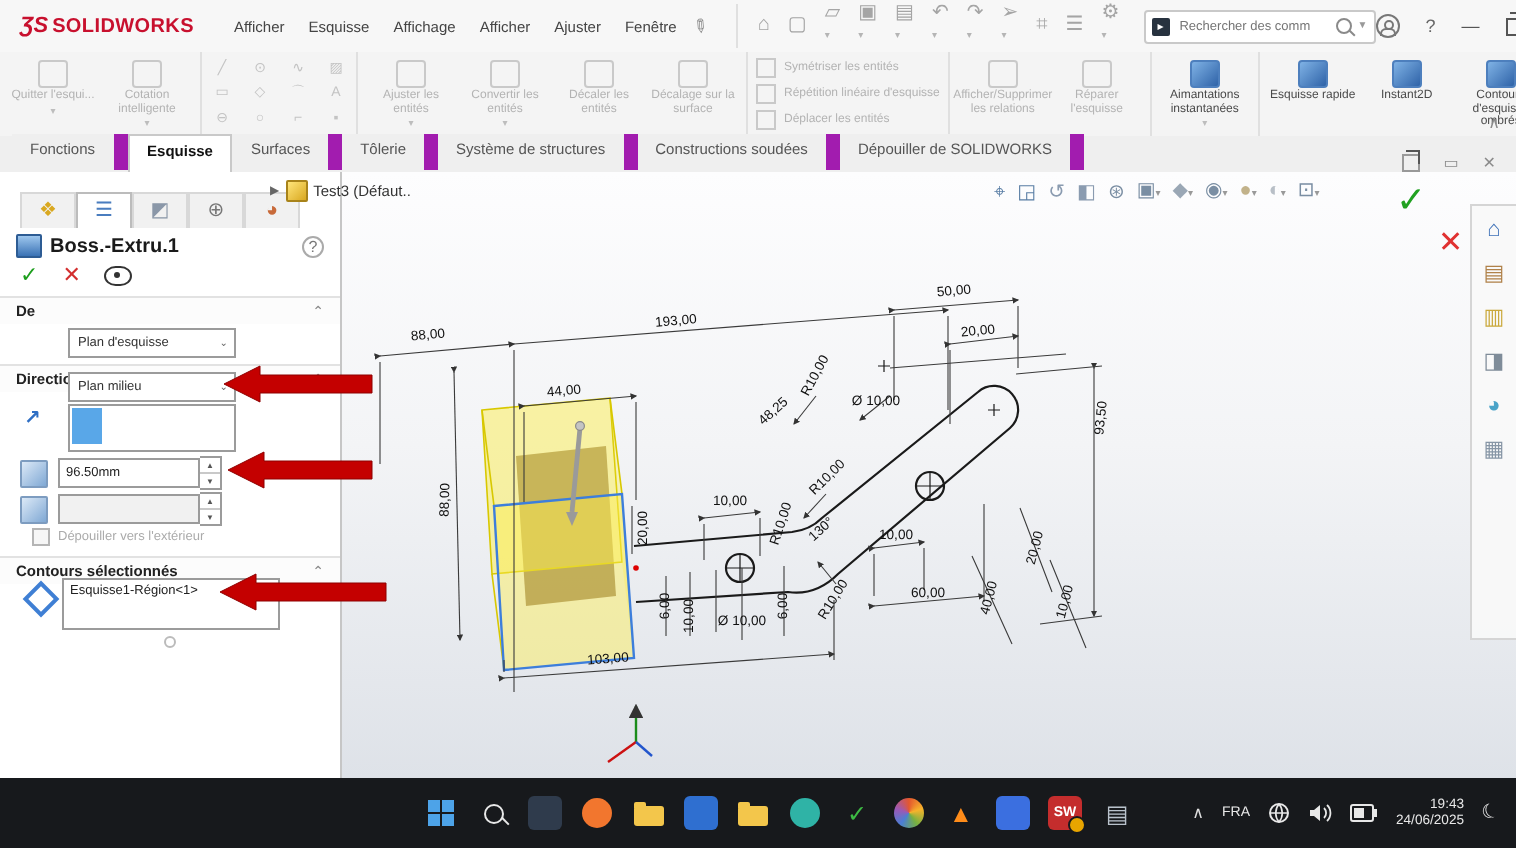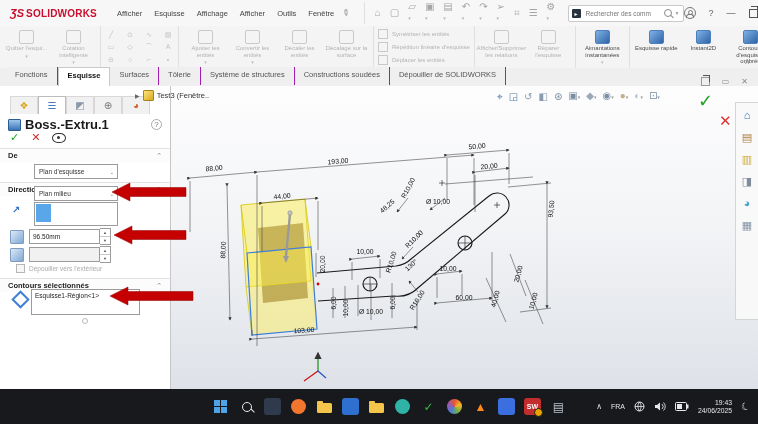--- a/index.html
+++ b/index.html
@@ -42,31 +42,31 @@
   .cgrid{display:flex;flex-direction:column;justify-content:space-around;padding:2px 4px;}
   .cgrid .row{display:flex;gap:7px;}
   .cgrid .g{font-size:7px;color:#c3c3c3;width:12px;text-align:center;line-height:9px;}
   .cstack{display:flex;flex-direction:column;justify-content:space-around;padding:1px 4px;width:112px;}
   .cstack .srow{display:flex;align-items:center;gap:4px;}
   .cstack .sico{width:8px;height:8px;border:1.2px solid #c9c9c9;flex:none;}
   .cstack .slabel{font-size:6px;color:#b3b3b3;white-space:nowrap;}
   .cm-collapse{position:absolute;right:8px;bottom:2px;font-size:8px;color:#8a8a8a;}
   
   .tabsrow{position:absolute;left:0;top:68px;width:758px;height:18px;background:#efefef;border-bottom:1px solid #c9c9c9;display:flex;align-items:flex-end;}
-  .rtab{font-size:7.5px;color:#555;padding:3px 9px;border-right:1px solid #a21caf;background:#efefef;height:12px;}
+  .rtab{font-size:7.5px;color:#555;padding:3px 9px;border-right:7px solid #a21caf;background:#efefef;height:12px;}
   .rtab.active{background:#fff;color:#111;font-weight:bold;border:1px solid #c9c9c9;border-bottom:1px solid #fff;margin-bottom:-1px;}
   .docbtns{margin-left:auto;display:flex;gap:12px;margin-right:10px;align-items:center;color:#8a8a8a;font-size:8px;}
   
   .pm{position:absolute;left:0;top:86px;width:170px;height:303px;background:#fff;border-right:1px solid #c6c6c6;font-size:7px;color:#333;}
   .pm-tabs{position:absolute;left:10px;top:10px;display:flex;}
   .pm-tab{width:26px;height:17px;display:flex;align-items:center;justify-content:center;font-size:10px;background:#f1f1f1;border:1px solid #d8d8d8;border-bottom:none;}
   .pm-tab.active{background:#fff;border-color:#bcbcbc;}
   .pm-title{position:absolute;left:8px;top:31px;display:flex;align-items:center;gap:4px;width:154px;}
   .pm-title .fico{width:11px;height:10px;background:linear-gradient(180deg,#9ec7ee 0%,#3a72b5 100%);border:1px solid #2d5c94;border-radius:1px;}
-  .pm-title .t{font-weight:bold;font-size:13px;color:#1a1a1a;flex:1;}
+  .pm-title .t{font-weight:bold;font-size:10px;color:#1a1a1a;flex:1;}
   .pm-title .q{color:#777;font-size:8px;border:1px solid #aaa;border-radius:50%;width:9px;height:9px;line-height:9px;text-align:center;}
   .pm-actions{position:absolute;left:10px;top:45px;display:flex;gap:12px;align-items:center;}
   .pm-actions .ok{color:#1d9e1d;font-weight:bold;font-size:11px;}
   .pm-actions .cancel{color:#d32f2f;font-weight:bold;font-size:11px;}
   .eye{width:12px;height:8px;border:1px solid #333;border-radius:50% / 60%;position:relative;}
   .eye::after{content:"";position:absolute;left:4px;top:2px;width:3px;height:3px;background:#333;border-radius:50%;}
   .pm-sec{position:absolute;left:0;width:170px;border-top:1px solid #e2e2e2;background:#fcfcfc;height:13px;display:flex;align-items:center;}
   .pm-sec .h{font-weight:bold;font-size:7.5px;color:#222;margin-left:8px;flex:1;}
   .pm-sec .ch{color:#888;font-size:7px;margin-right:8px;}
   .pm-select{position:absolute;left:34px;width:82px;height:13px;border:1px solid #9b9b9b;background:#fff;display:flex;align-items:center;}
@@ -131,21 +131,21 @@
   <div class="titlebar">
     <div class="brand">
       <span class="glyph">ƷS</span>
       <span class="word">SOLIDWORKS</span>
     </div>
     <div class="menubar" id="menubar">
         <span class="menu-item">Afficher</span>
         <span class="menu-item">Esquisse</span>
         <span class="menu-item">Affichage</span>
         <span class="menu-item">Afficher</span>
-        <span class="menu-item">Outils</span>
+        <span class="menu-item">Ajuster</span>
         <span class="menu-item">Fenêtre</span>
       </div>
     <span class="pin">✎</span>
     <div class="qbar" id="quickbar">
         <span class="qico">⌂</span>
         <span class="qico">▢</span>
         <span class="qico">▱<span class="caret"> ▾</span></span>
         <span class="qico">▣<span class="caret"> ▾</span></span>
         <span class="qico">▤<span class="caret"> ▾</span></span>
         <span class="qico">↶<span class="caret"> ▾</span></span>
@@ -298,21 +298,21 @@
         <span class="tpico" style="color: rgb(74, 163, 200);">◕</span>
         <span class="tpico" style="color: rgb(135, 150, 166);">▦</span>
       </div>
     <span class="confirm" style="left: 528px; top: 4px; font-size: 18px; color: rgb(33, 161, 33);">✓</span>
     <span class="confirm" style="left: 549px; top: 26px; font-size: 15px; color: rgb(224, 49, 49);">✕</span>
   </div>
 
   <div class="treefly">
     <span class="arr">▶</span>
     <span class="pico"></span>
-    <span class="tl">Test3 (Fenêtre..</span>
+    <span class="tl">Test3 (Défaut..</span>
   </div>
 
   <div class="headsup" id="headsup">
       <span class="hico" style="color: rgb(91, 127, 166);">⌖</span>
       <span class="hico" style="color: rgb(91, 127, 166);">◲</span>
       <span class="hico" style="color: rgb(138, 155, 176);">↺</span>
       <span class="hico" style="color: rgb(138, 155, 176);">◧</span>
       <span class="hico" style="color: rgb(122, 142, 163);">⊛</span>
       <span class="hico" style="color: rgb(122, 142, 163);">▣<span class="caret">▾</span></span>
       <span class="hico" style="color: rgb(154, 167, 181);">◆<span class="caret">▾</span></span>

